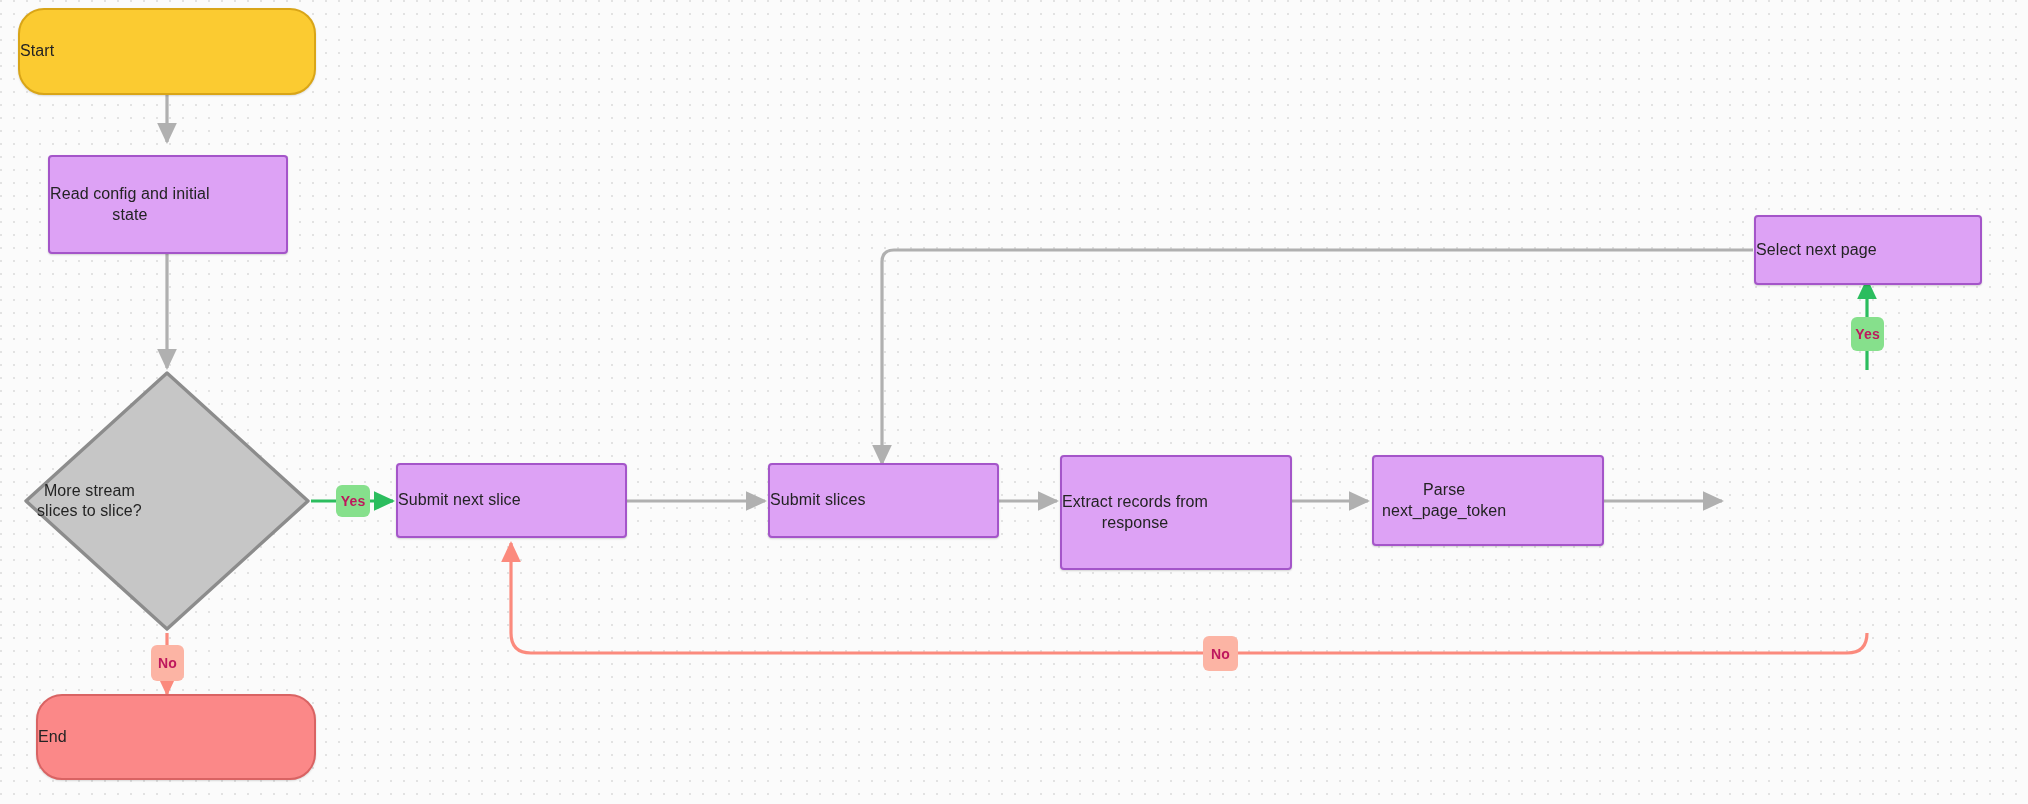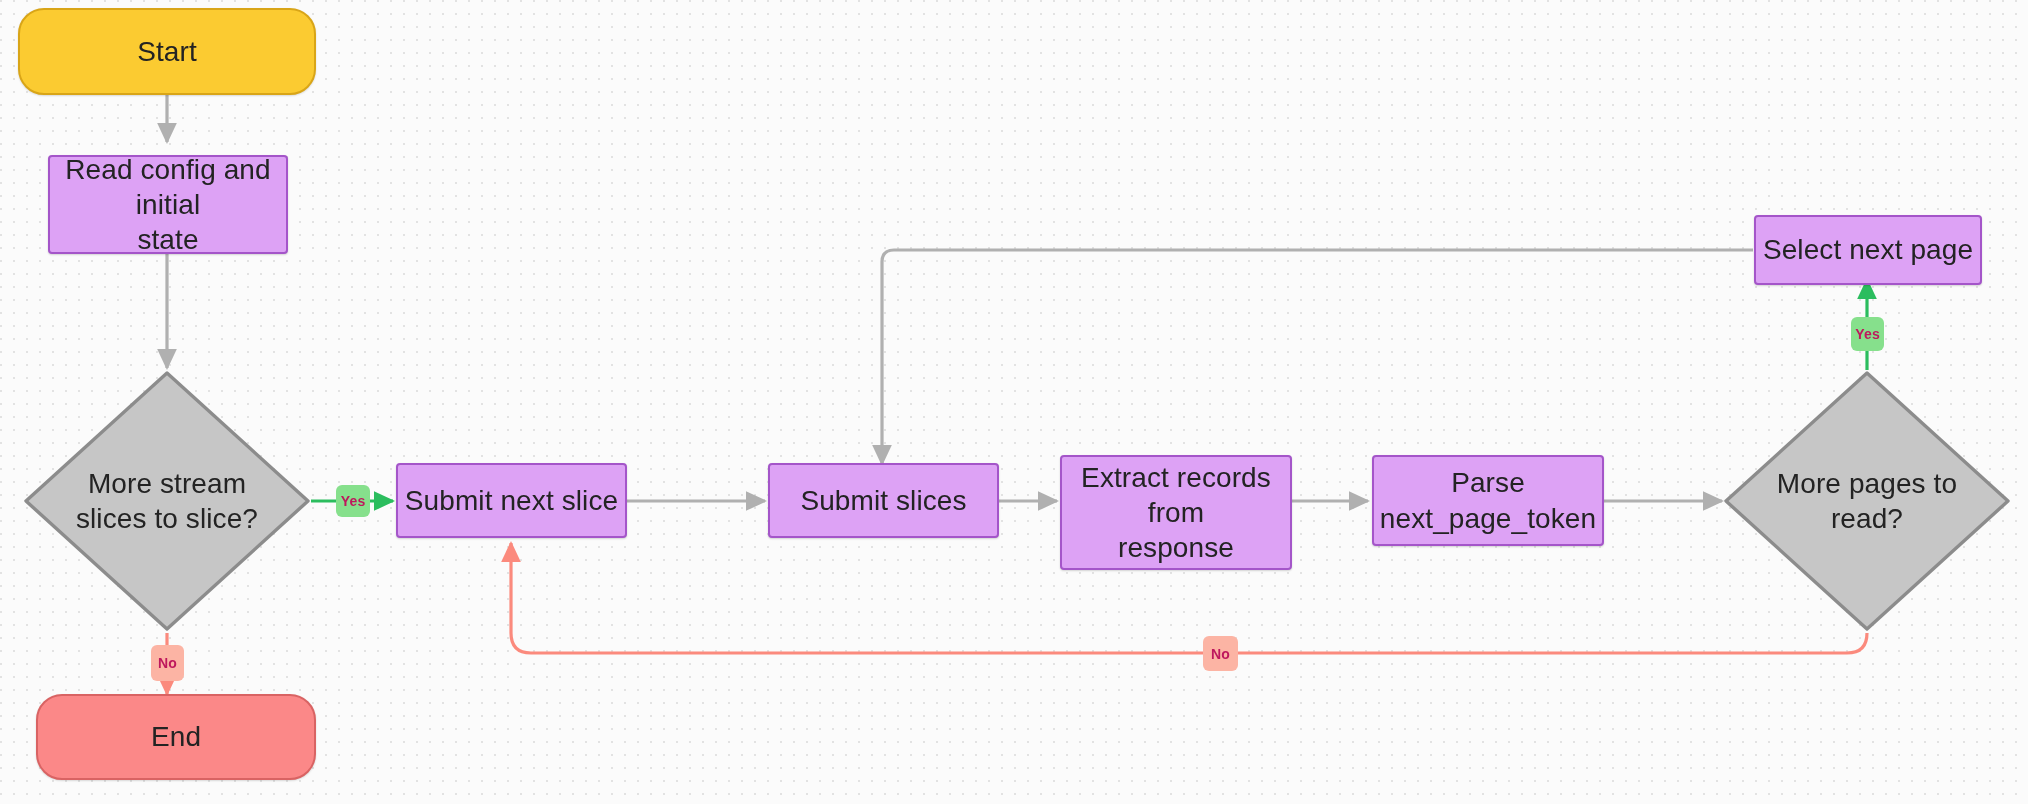--- a/index.html
+++ b/index.html
@@ -23,24 +23,23 @@
     left: 0; top: 0;
     width: 2028px;
     height: 804px;
     pointer-events: none;
   }
   .node {
     position: absolute;
     box-sizing: border-box;
     display: flex;
     align-items: center;
-    justify-content: center;
     text-align: center;
     color: #232323;
-    font-size: 28px;
+    font-size: 16px;
     line-height: 1.26;
     letter-spacing: 0.1px;
     z-index: 3;
   }
   .node-terminal {
     border-radius: 26px;
     box-shadow: 0 1px 2px rgba(0,0,0,0.14);
   }
   .node-start {
     background: #fbcb31;
@@ -161,36 +160,27 @@
     <span>Submit slices</span>
   </div>
 
   <div class="node node-process" style="left:1060px; top:455px; width:232px; height:115px;">
     <span>
       <span>Extract records from</span><br>
       <span>response</span>
     </span>
   </div>
 
-  <div class="node node-process" style="left:1372px; top:455px; width:232px; height:91px;">
+  <div class="node node-process" style="left:1372px; top:455px; width:232px; height:91px;padding-left:8px;">
     <span>
       <span>Parse</span><br>
       <span>next_page_token</span>
     </span>
   </div>
 
-  <div class="node node-decision" style="left:1723px; top:370px; width:288px; height:262px;">
-    <svg class="diamond-shape" viewBox="0 0 288 262" preserveAspectRatio="none">
-      <polygon points="144,3 285,131 144,259 3,131" fill="#c6c6c6" stroke="#8c8c8c" stroke-width="3.4" stroke-linejoin="round"></polygon>
-    </svg>
-    <span class="diamond-label">
-      <span>More pages to</span><br>
-      <span>read?</span>
-    </span>
-  </div>
 
   <div class="node node-process" style="left:1754px; top:215px; width:228px; height:70px;">
     <span>Select next page</span>
   </div>
 
   <div class="edge-label edge-label-yes" style="left:336px; top:485px; width:34px; height:32px;">
     <span>Yes</span>
   </div>
 
   <div class="edge-label edge-label-no" style="left:151px; top:645px; width:33px; height:36px;">

